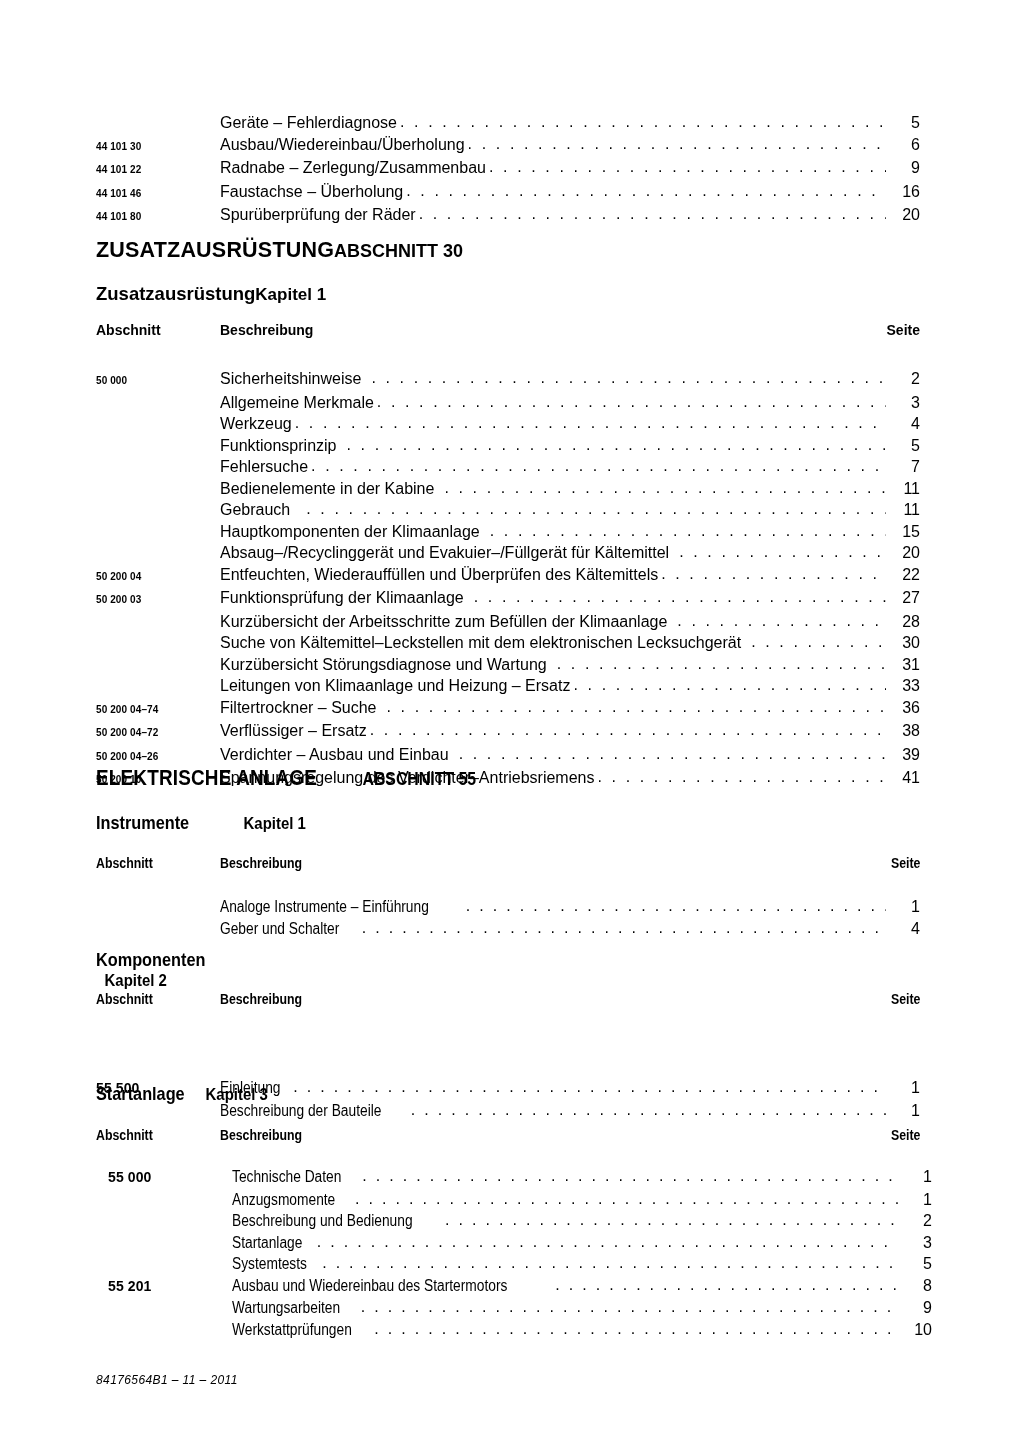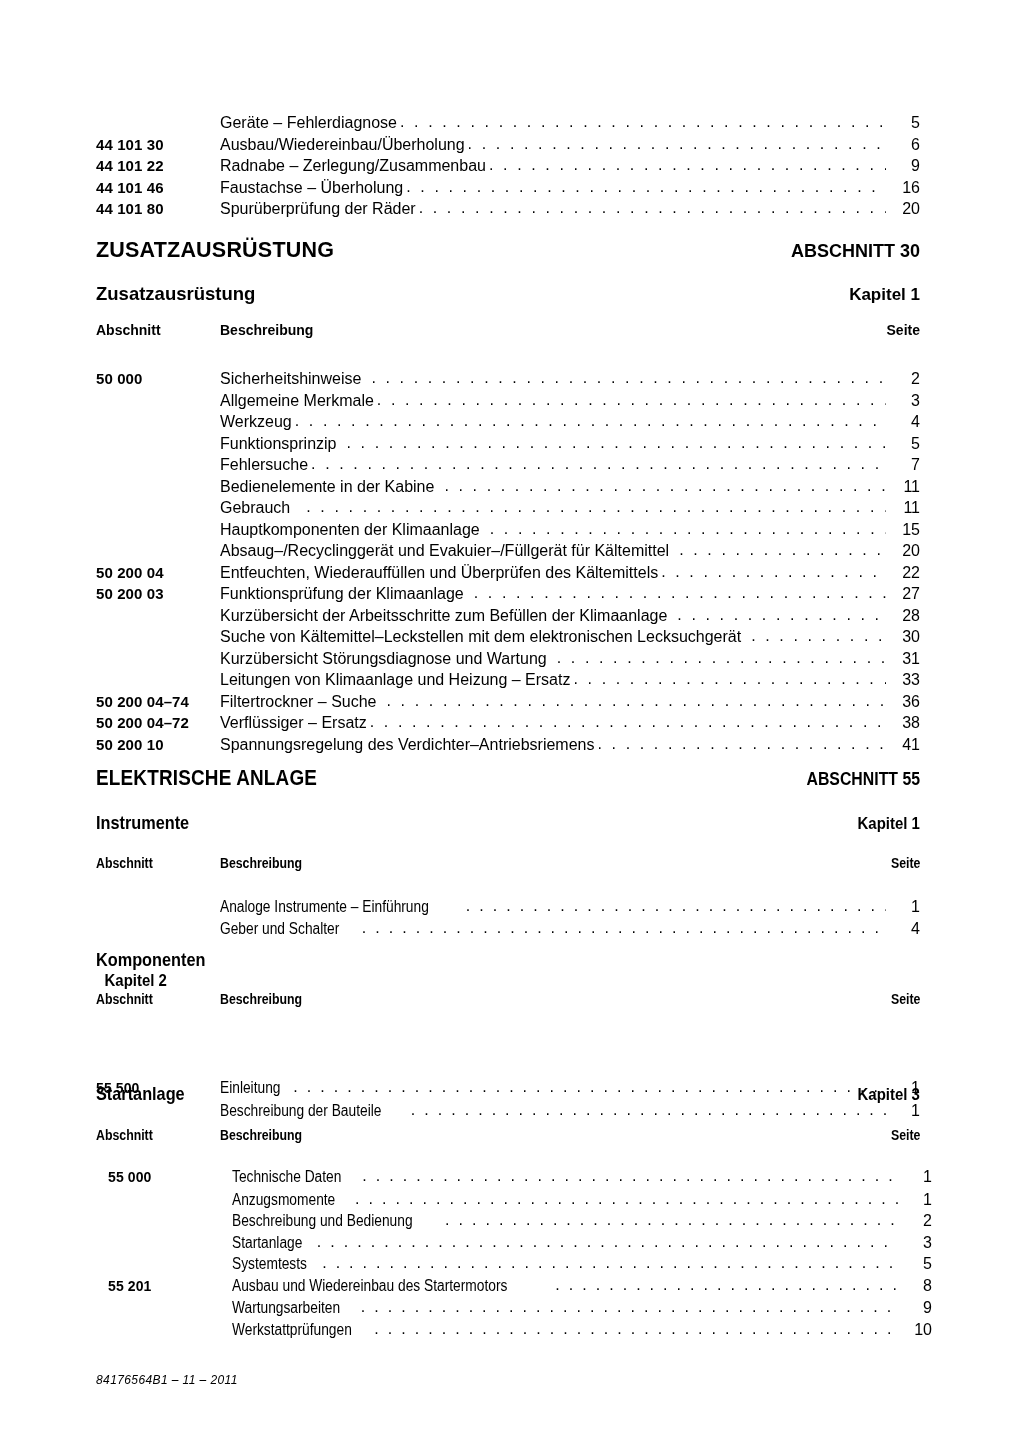--- a/index.html
+++ b/index.html
@@ -34,21 +34,21 @@
   .toc tr { height: 21.5px; }
   .toc td {
     padding: 0;
     vertical-align: baseline;
     white-space: nowrap;
     line-height: 21.5px;
   }
   .col-code {
     width: 124px;
     font-weight: bold;
-    font-size: 15px;
+    font-size: 10px;
     letter-spacing: 0.1px;
   }
   .col-desc {
     width: 100%;
     font-size: 16px;
     position: relative;
     overflow: hidden;
   }
   .col-page {
     width: 34px;
@@ -89,21 +89,21 @@
   }
   .cond .col-code { font-size: 14px; }
   .cond .leader { letter-spacing: 2.3px; }
 
   
   .head-row {
     position: absolute;
     left: 96px;
     width: 824px;
     display: flex;
-    justify-content: space-between;
+    justify-content: flex-start;
     align-items: baseline;
     white-space: nowrap;
   }
   .sec-title {
     font-size: 21.5px;
     font-weight: bold;
     letter-spacing: 0.2px;
   }
   .sec-right {
     font-size: 18px;
@@ -400,38 +400,48 @@
           <td class="col-code">50 200 04–72</td>
           <td class="col-desc">
             <div class="desc-inner">
               <span class="desc-text">Verflüssiger – Ersatz</span>
               <span class="leader"></span>
             </div>
           </td>
           <td class="col-page">38</td>
         </tr>
         <tr>
+          <td class="col-code">50 200 04–26</td>
+          <td class="col-desc gap-sm">
+            <div class="desc-inner">
+              <span class="desc-text">Verdichter – Ausbau und Einbau</span>
+              <span class="leader"></span>
+            </div>
+          </td>
+          <td class="col-page">39</td>
+        </tr>
+        <tr>
           <td class="col-code">50 200 10</td>
           <td class="col-desc">
             <div class="desc-inner">
               <span class="desc-text">Spannungsregelung des Verdichter–Antriebsriemens</span>
               <span class="leader"></span>
             </div>
           </td>
           <td class="col-page">41</td>
         </tr>
       </tbody>
   </table>
 
   <div class="head-row cond-head" style="top:766px;">
     <span class="sec-title">ELEKTRISCHE ANLAGE</span>
     <span class="sec-right">ABSCHNITT 55</span>
   </div>
 
-  <div class="head-row cond-head" style="top:812px;">
+  <div class="head-row cond-head" style="top:812px;gap:33px;">
     <span class="chap-title">Instrumente</span>
     <span class="chap-right">Kapitel 1</span>
   </div>
 
   <div class="colhead-row cond-head" style="top:855px;">
     <span class="colhead colhead-abschnitt">Abschnitt</span>
     <span class="colhead colhead-beschreibung">Beschreibung</span>
     <span class="colhead colhead-seite">Seite</span>
   </div>
 

